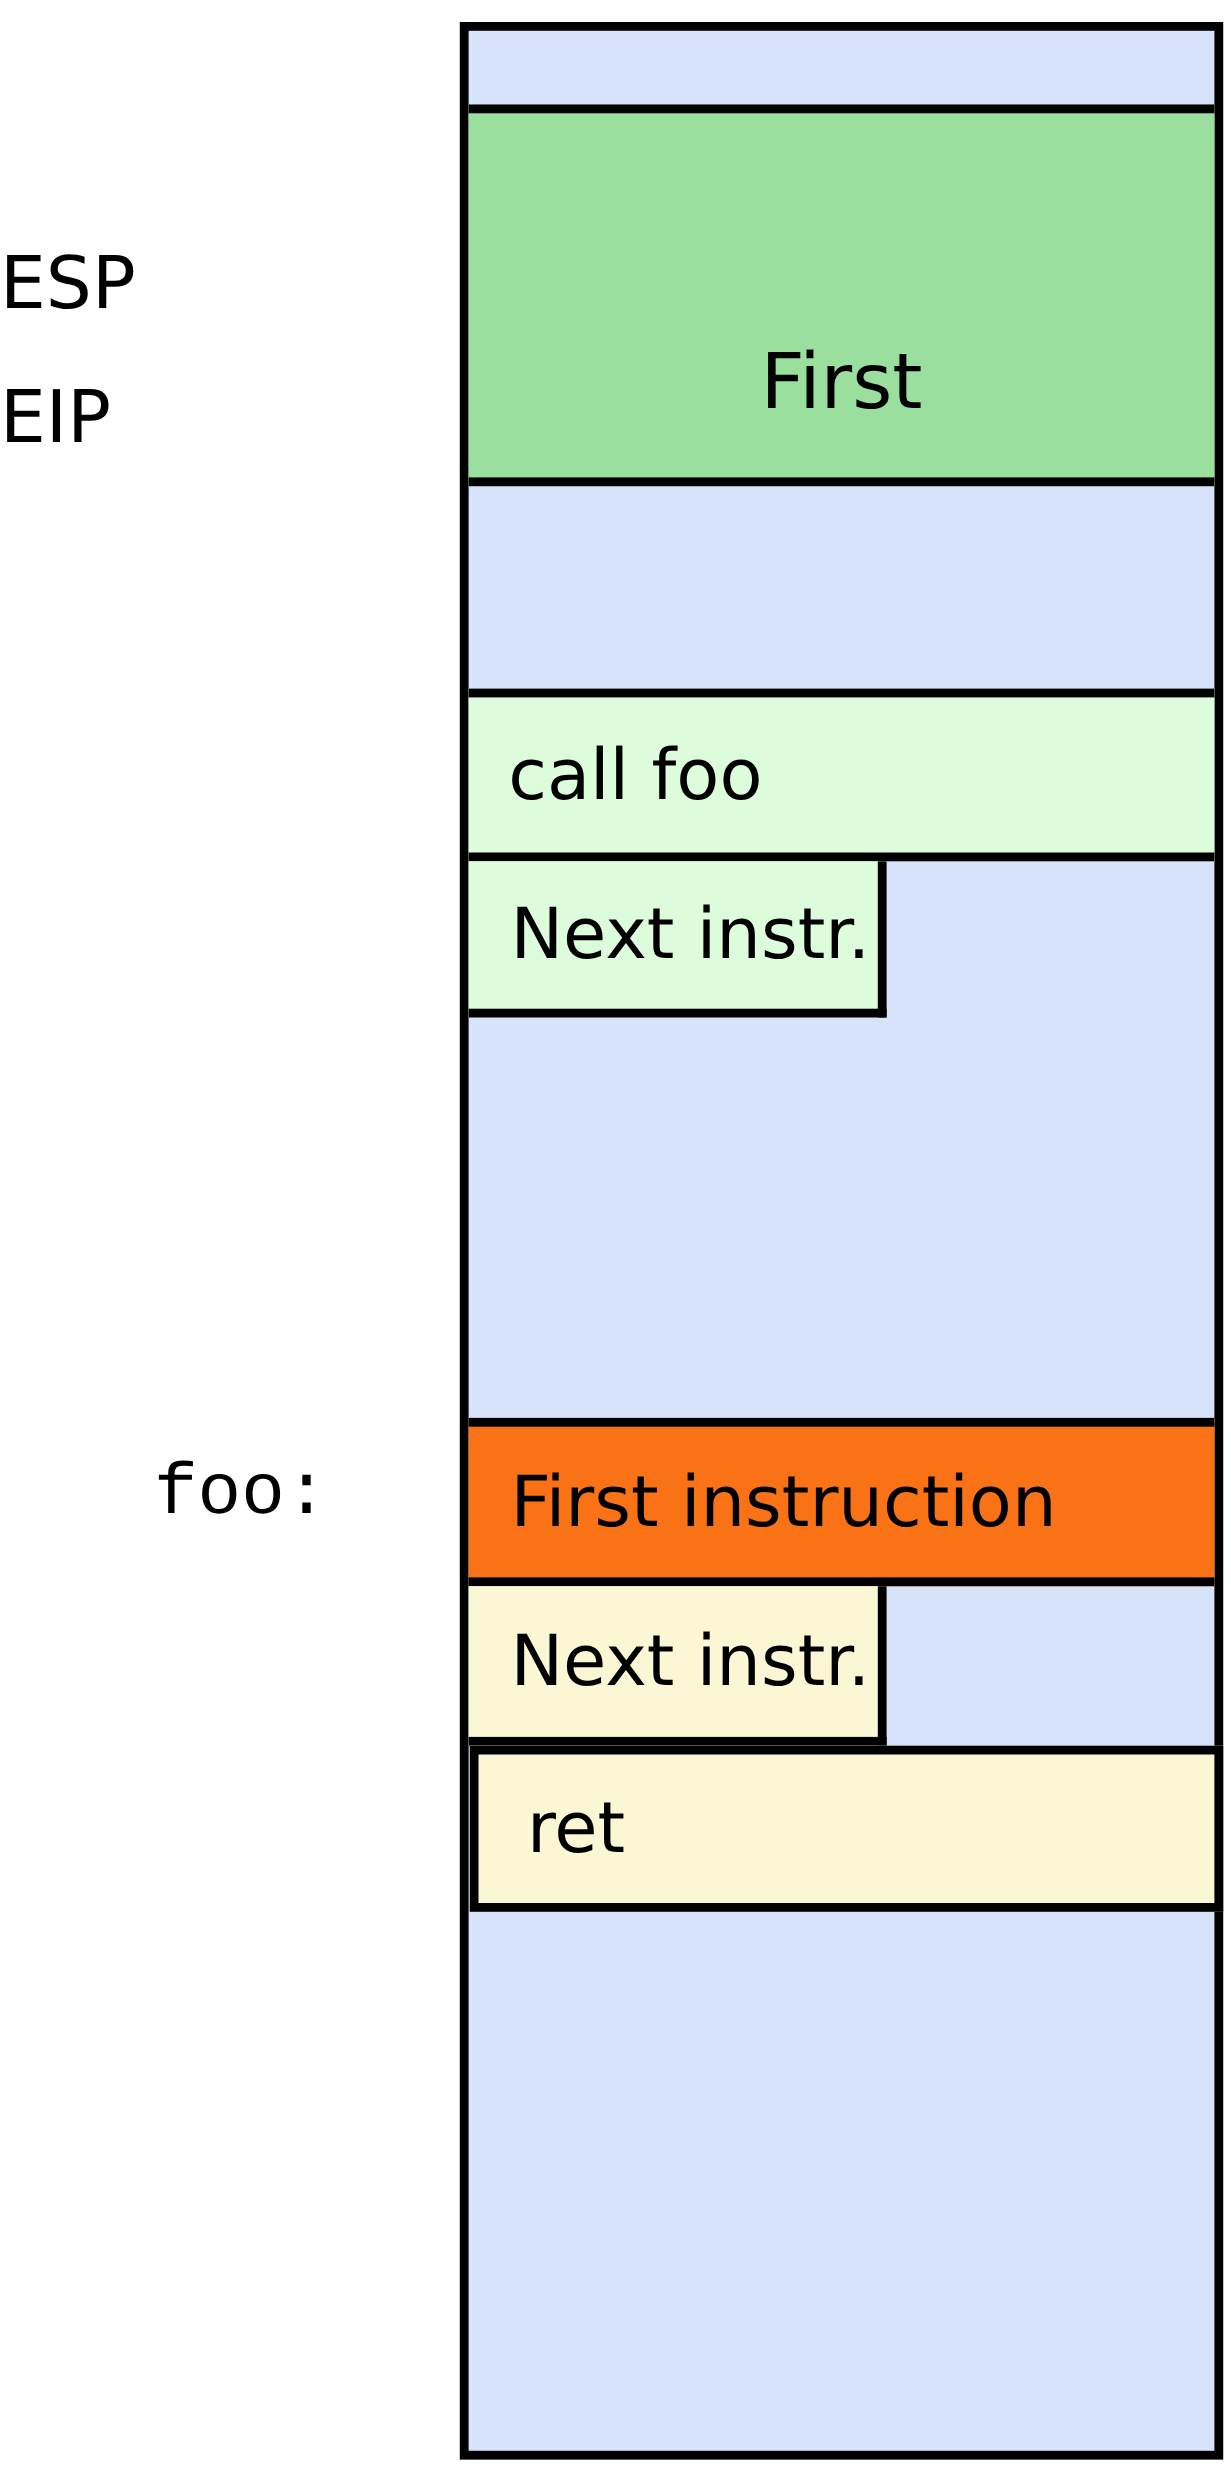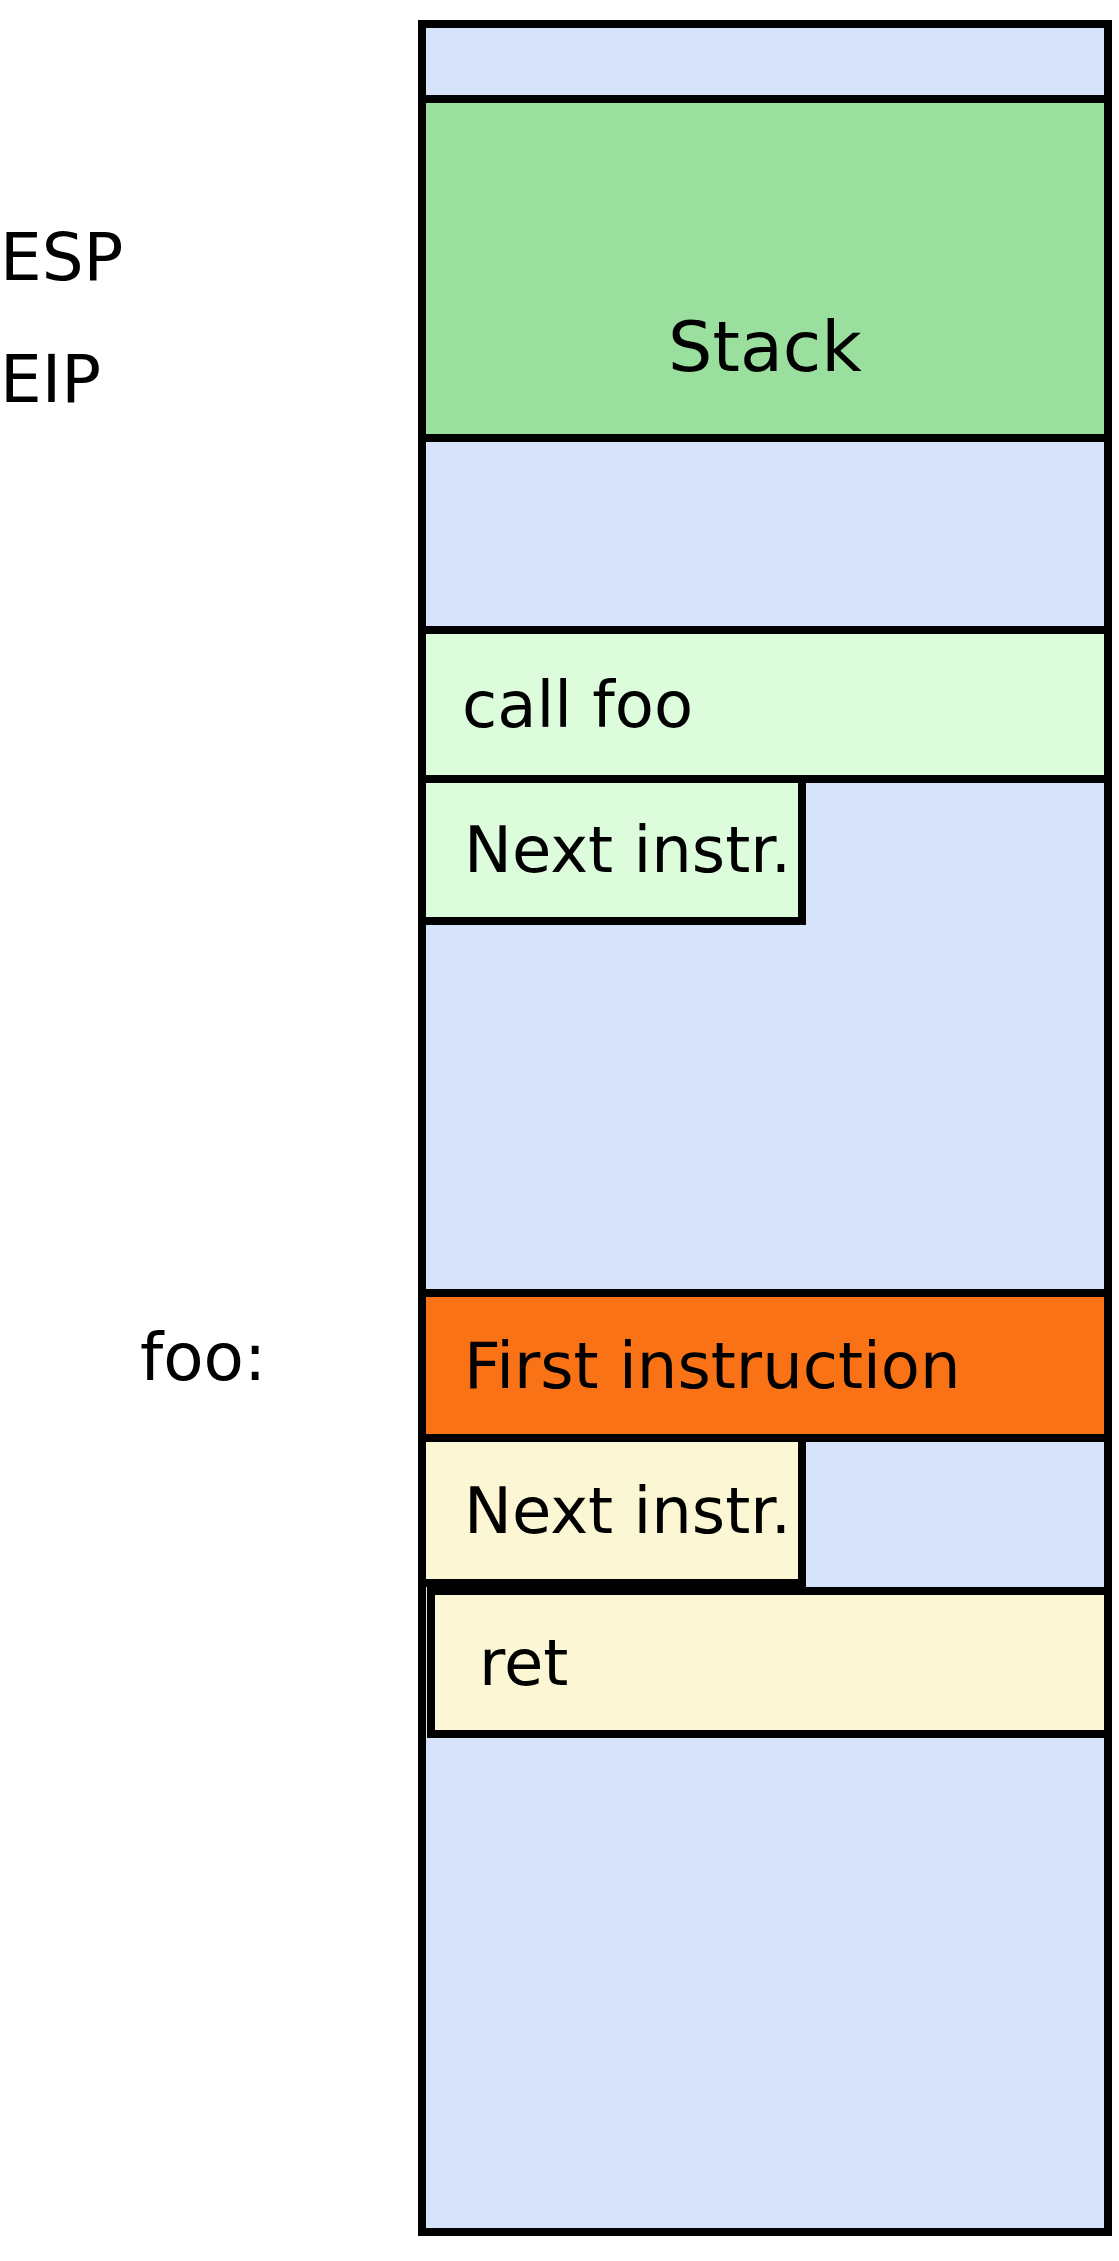--- a/index.html
+++ b/index.html
@@ -76,37 +76,37 @@
   }
 
   
   .side-label {
     font-size: 66px;
     line-height: 1;
     white-space: nowrap;
   }
   .esp-label { left: 0px;   top: 225px; }
   .eip-label { left: 0px;   top: 347px; text-align: right; }
-  .foo-label { left: 140px; top: 1325px; }
+  .foo-label { left: 140px; top: 1325px; font-family: Liberation Mono, monospace; }
 </style>
 </head>
 <body>
 
 <div class="canvas">
 
   <div class="abs side-label esp-label">ESP</div>
 
   <div class="abs side-label eip-label">EIP</div>
 
   <div class="abs side-label foo-label">foo:</div>
 
   <div class="abs memory-column" style="background-color: rgb(214, 227, 251); border-color: rgb(0, 0, 0);"></div>
 
   <div class="abs block stack-block" style="background-color: rgb(155, 223, 159); border-color: rgb(0, 0, 0);">
-    <span>Stack</span>
+    <span>First</span>
   </div>
 
   <div class="abs block call-foo-block" style="background-color: rgb(220, 252, 219); border-color: rgb(0, 0, 0);">
     <span>call foo</span>
   </div>
 
   <div class="abs block caller-next-instr-block" style="background-color: rgb(220, 252, 219); border-color: rgb(0, 0, 0);">
     <span>Next instr.</span>
   </div>
 

